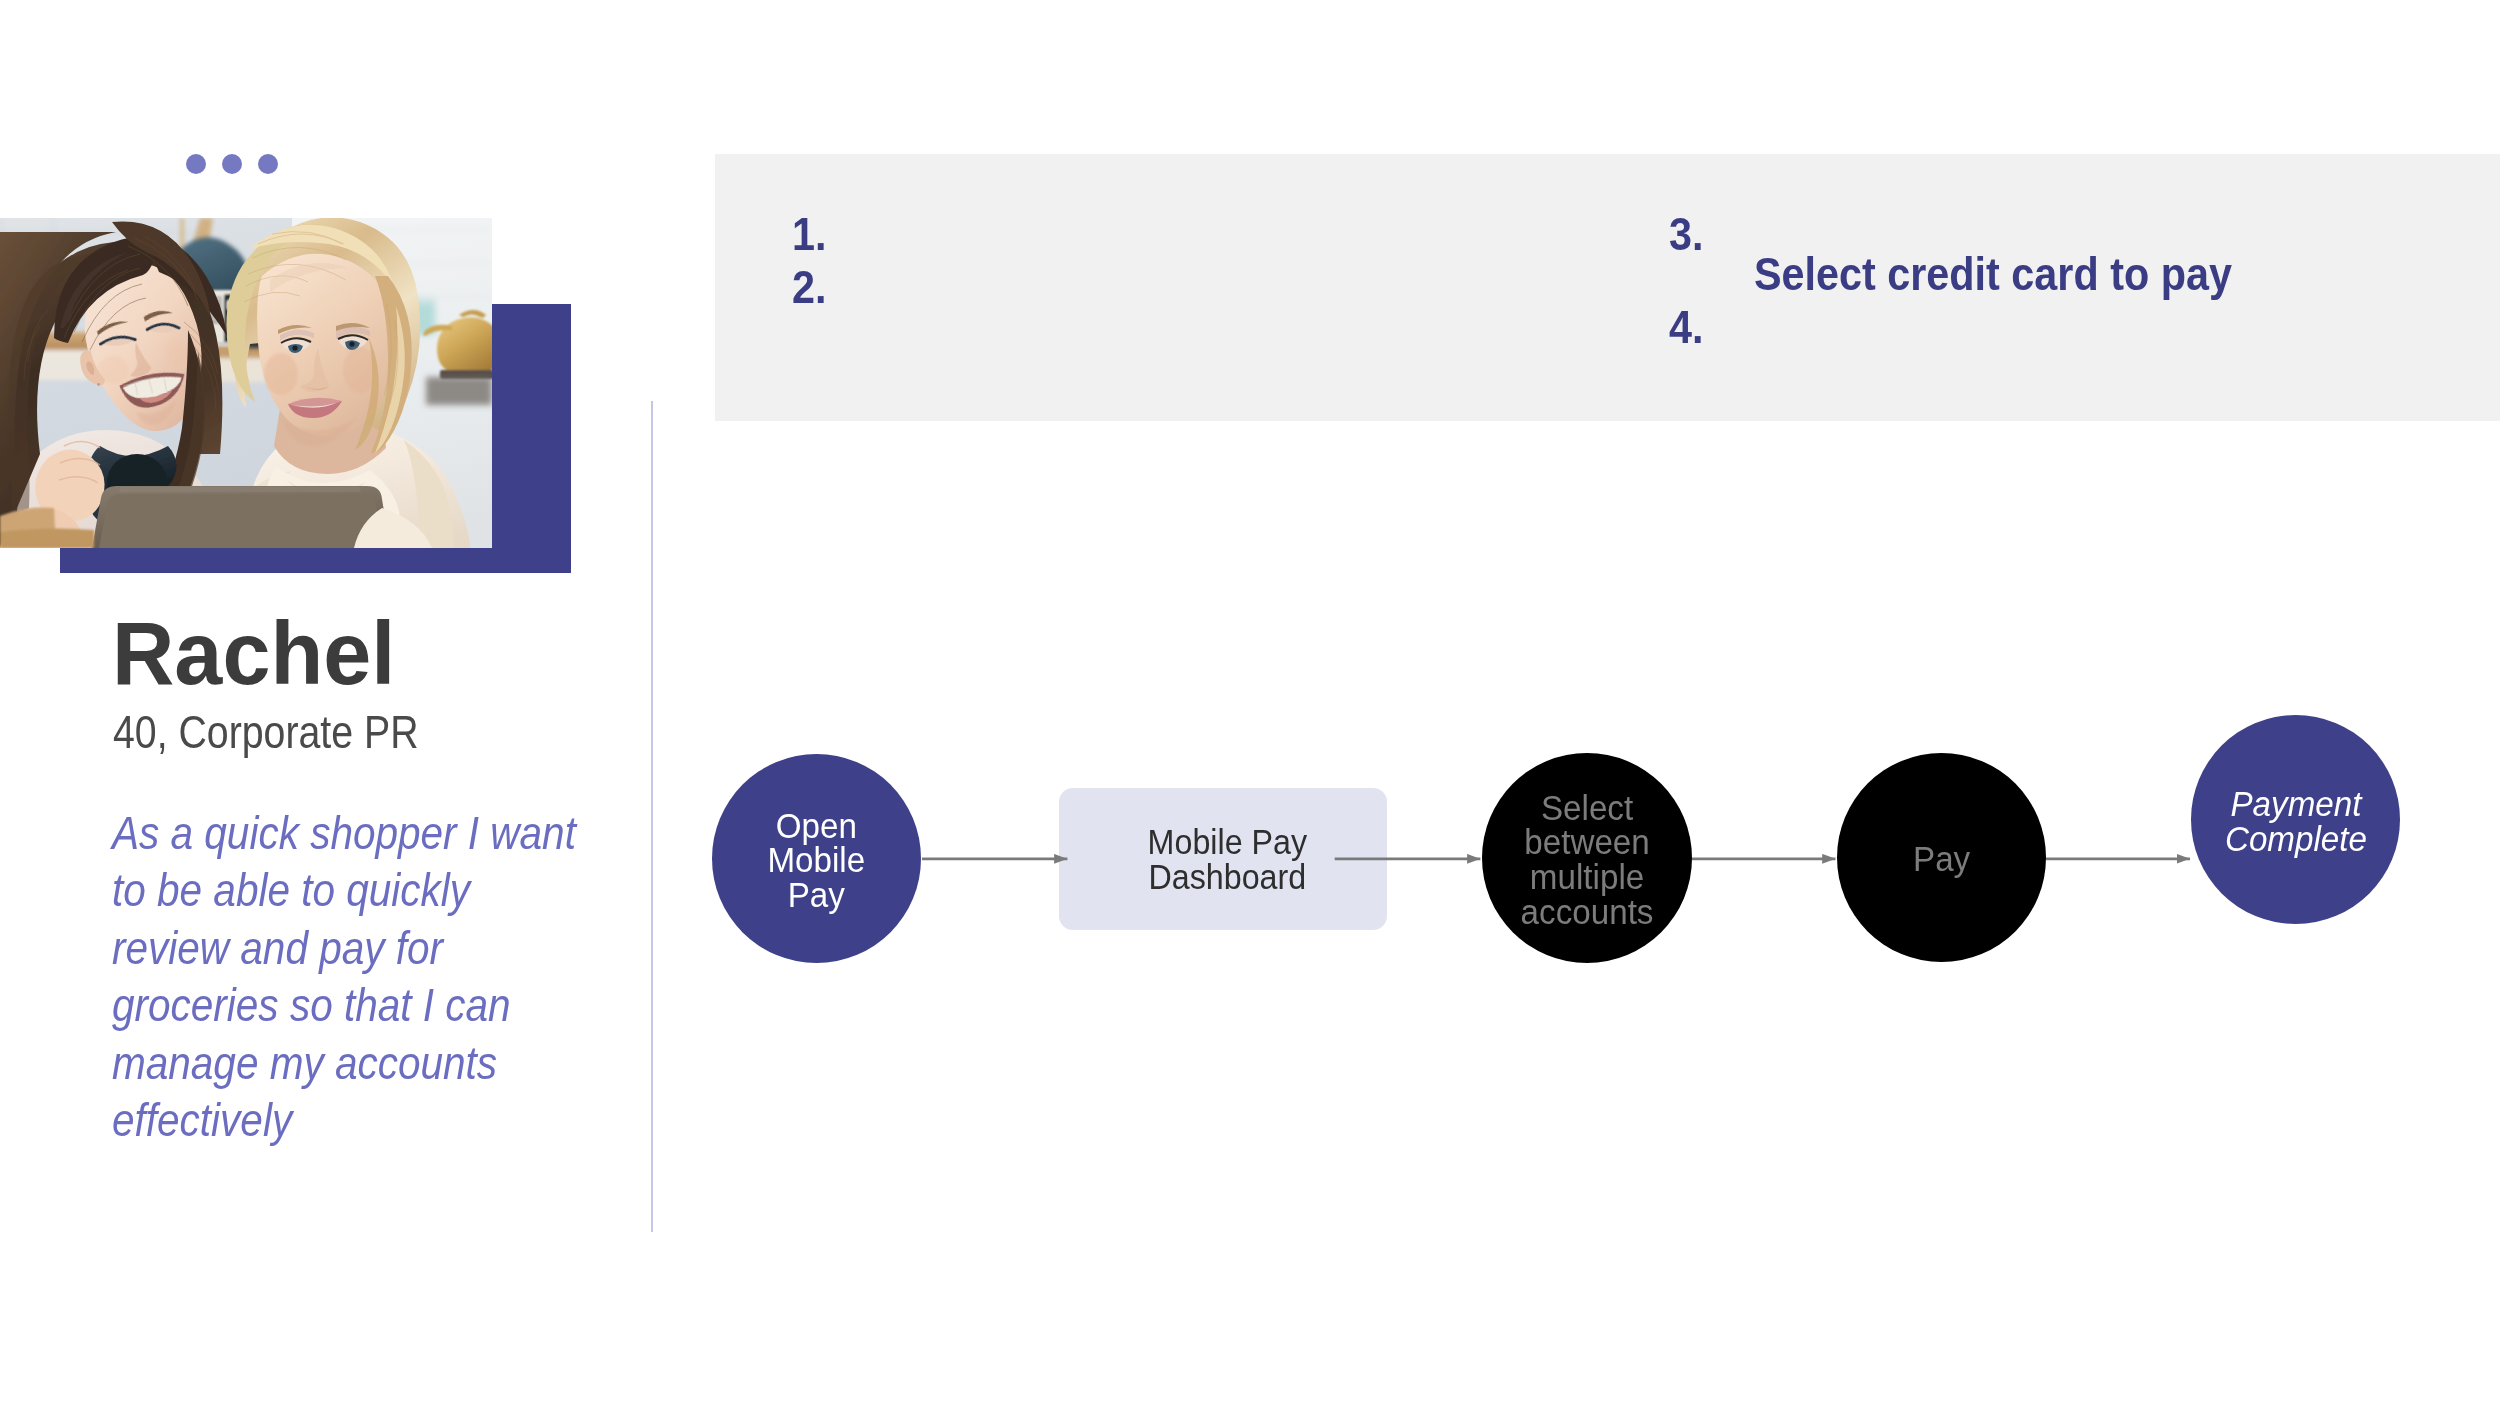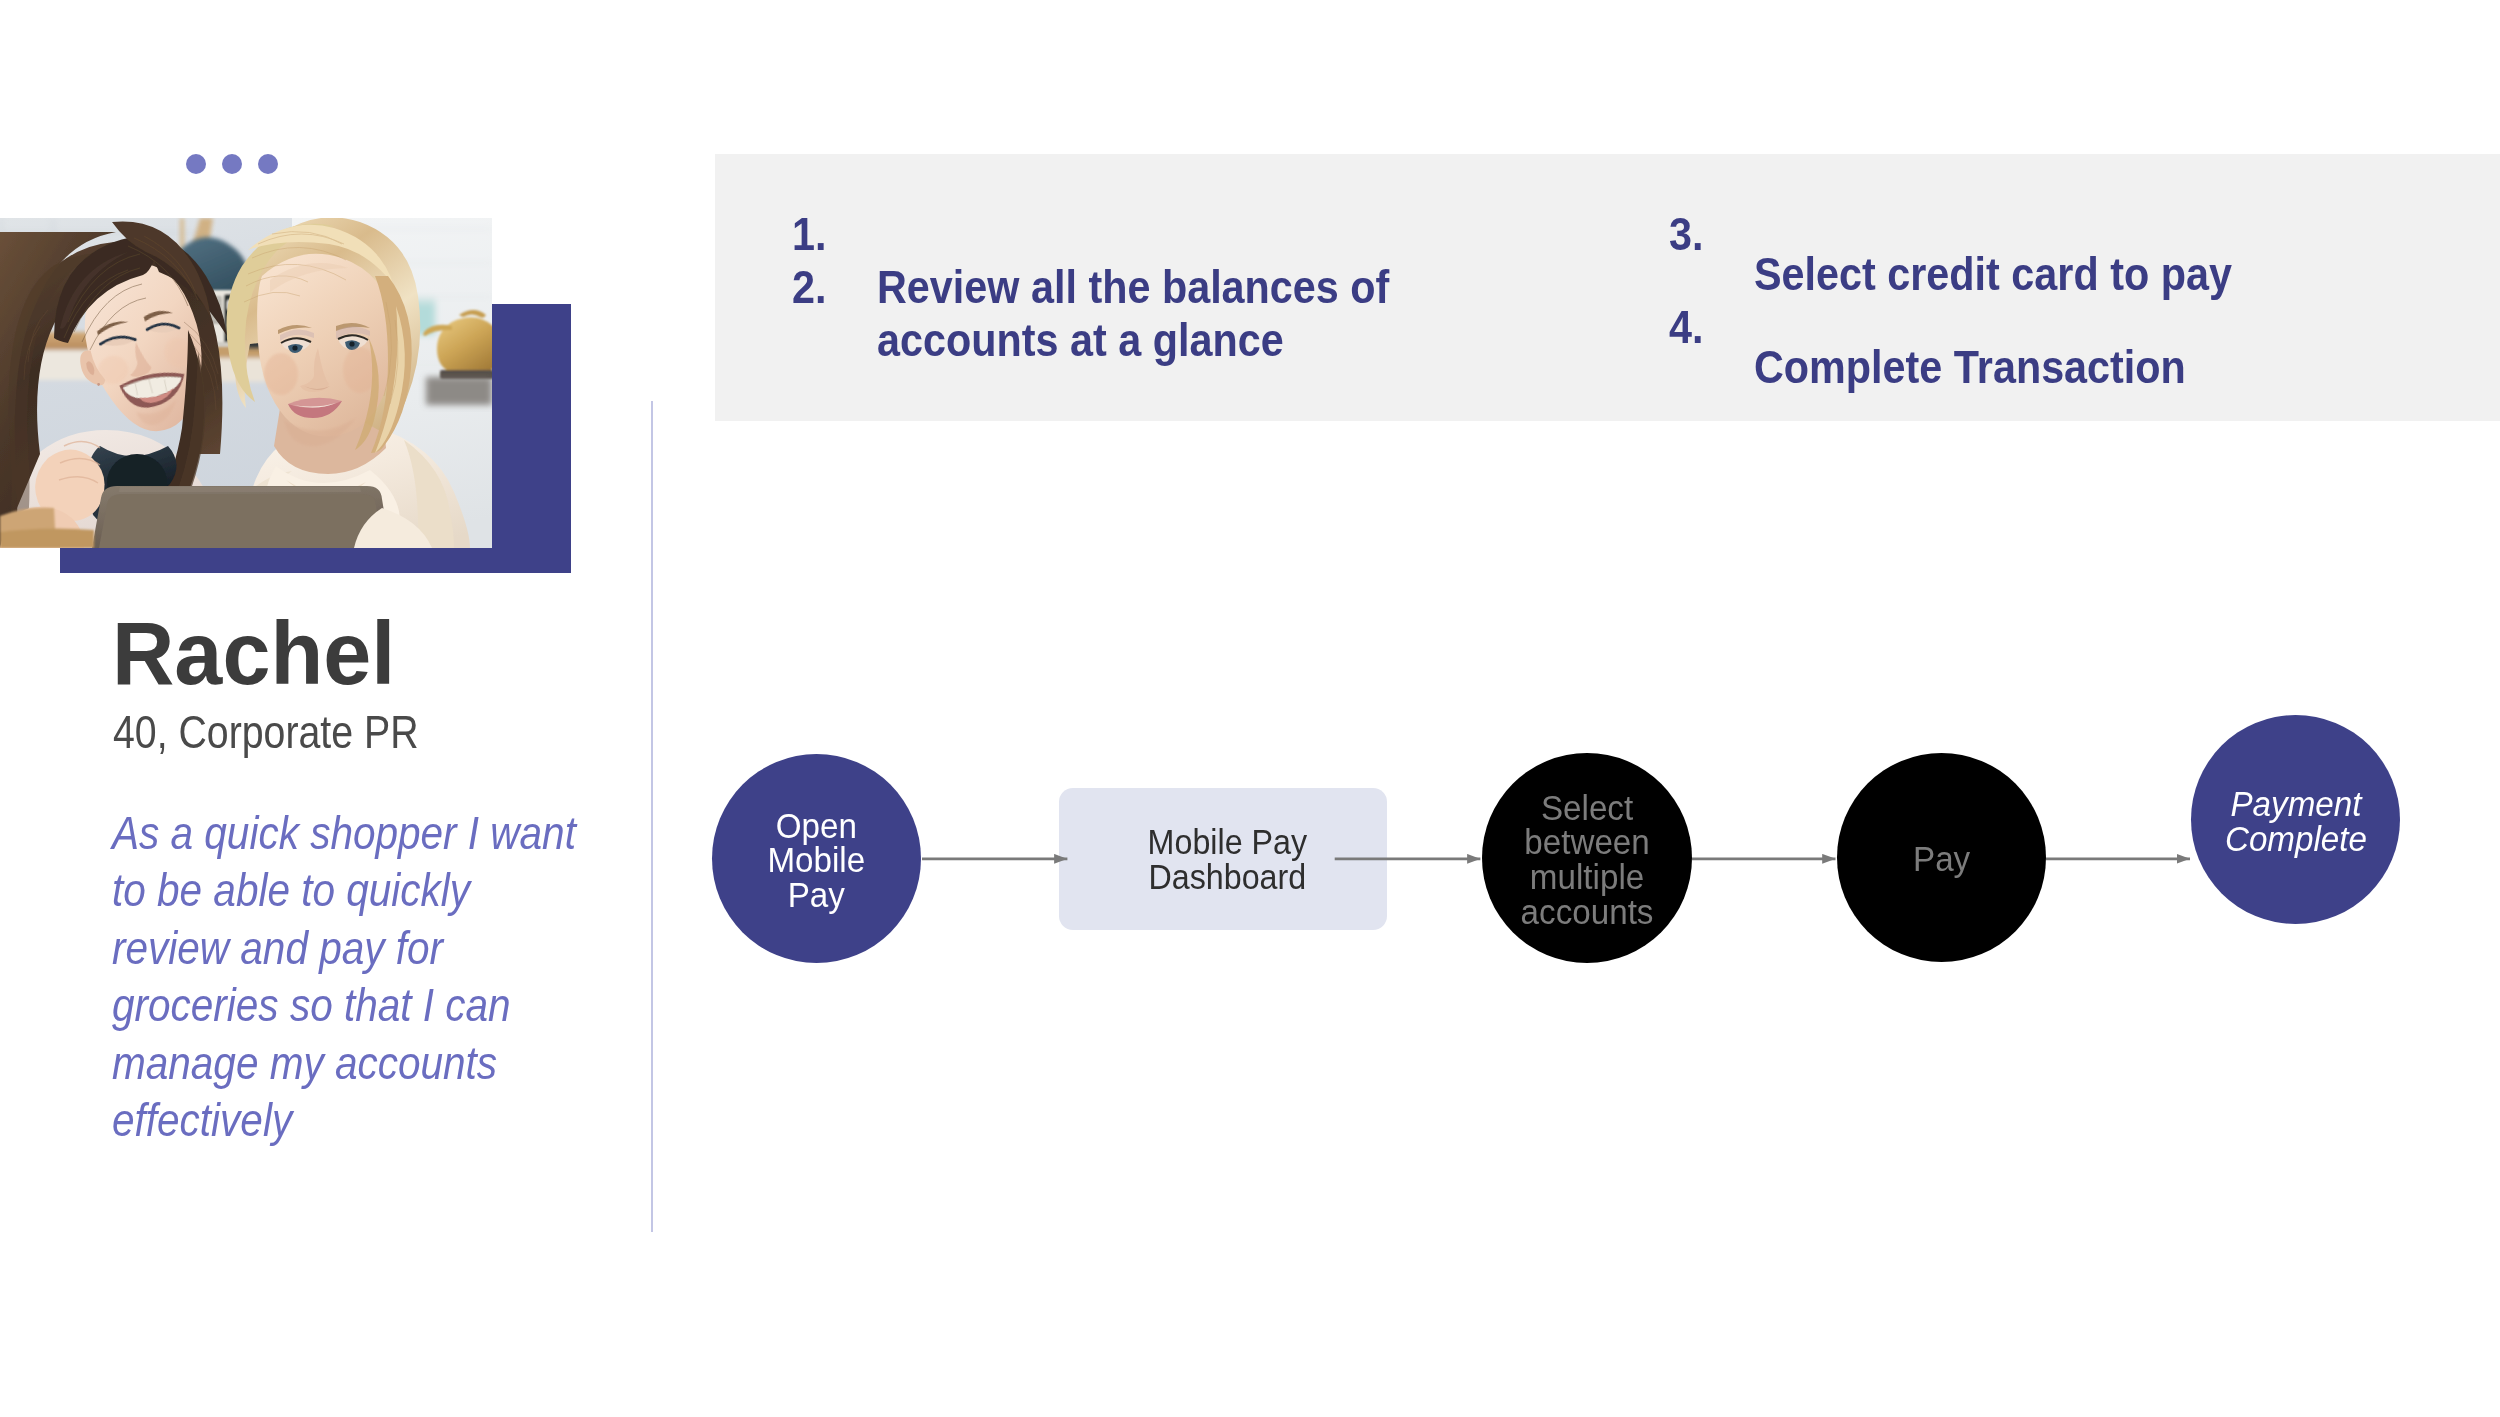--- a/index.html
+++ b/index.html
@@ -396,41 +396,35 @@
     <div class="steps-col c1">
       <div class="step-row">
         <div class="step-num">
             <span>1.</span>
           </div>
       </div>
       <div class="step-row">
         <div class="step-num">
             <span>2.</span>
           </div>
-        <div class="step-label">
-            <span>Review all the balances of accounts at a glance</span>
-          </div>
       </div>
     </div>
     <div class="steps-col c2">
       <div class="step-row">
         <div class="step-num">
             <span>3.</span>
           </div>
         <div class="step-label">
             <span>Select credit card to pay</span>
           </div>
       </div>
       <div class="step-row">
         <div class="step-num">
             <span>4.</span>
           </div>
-        <div class="step-label">
-            <span>Complete Transaction</span>
-          </div>
       </div>
     </div>
   </div>
 
   <div class="flow">
 
     <div class="node circle filled" style="left:712px;top:754px;width:209px;height:209px;">
       <div class="node-label">
           <div>Open</div>
           <div>Mobile</div>

